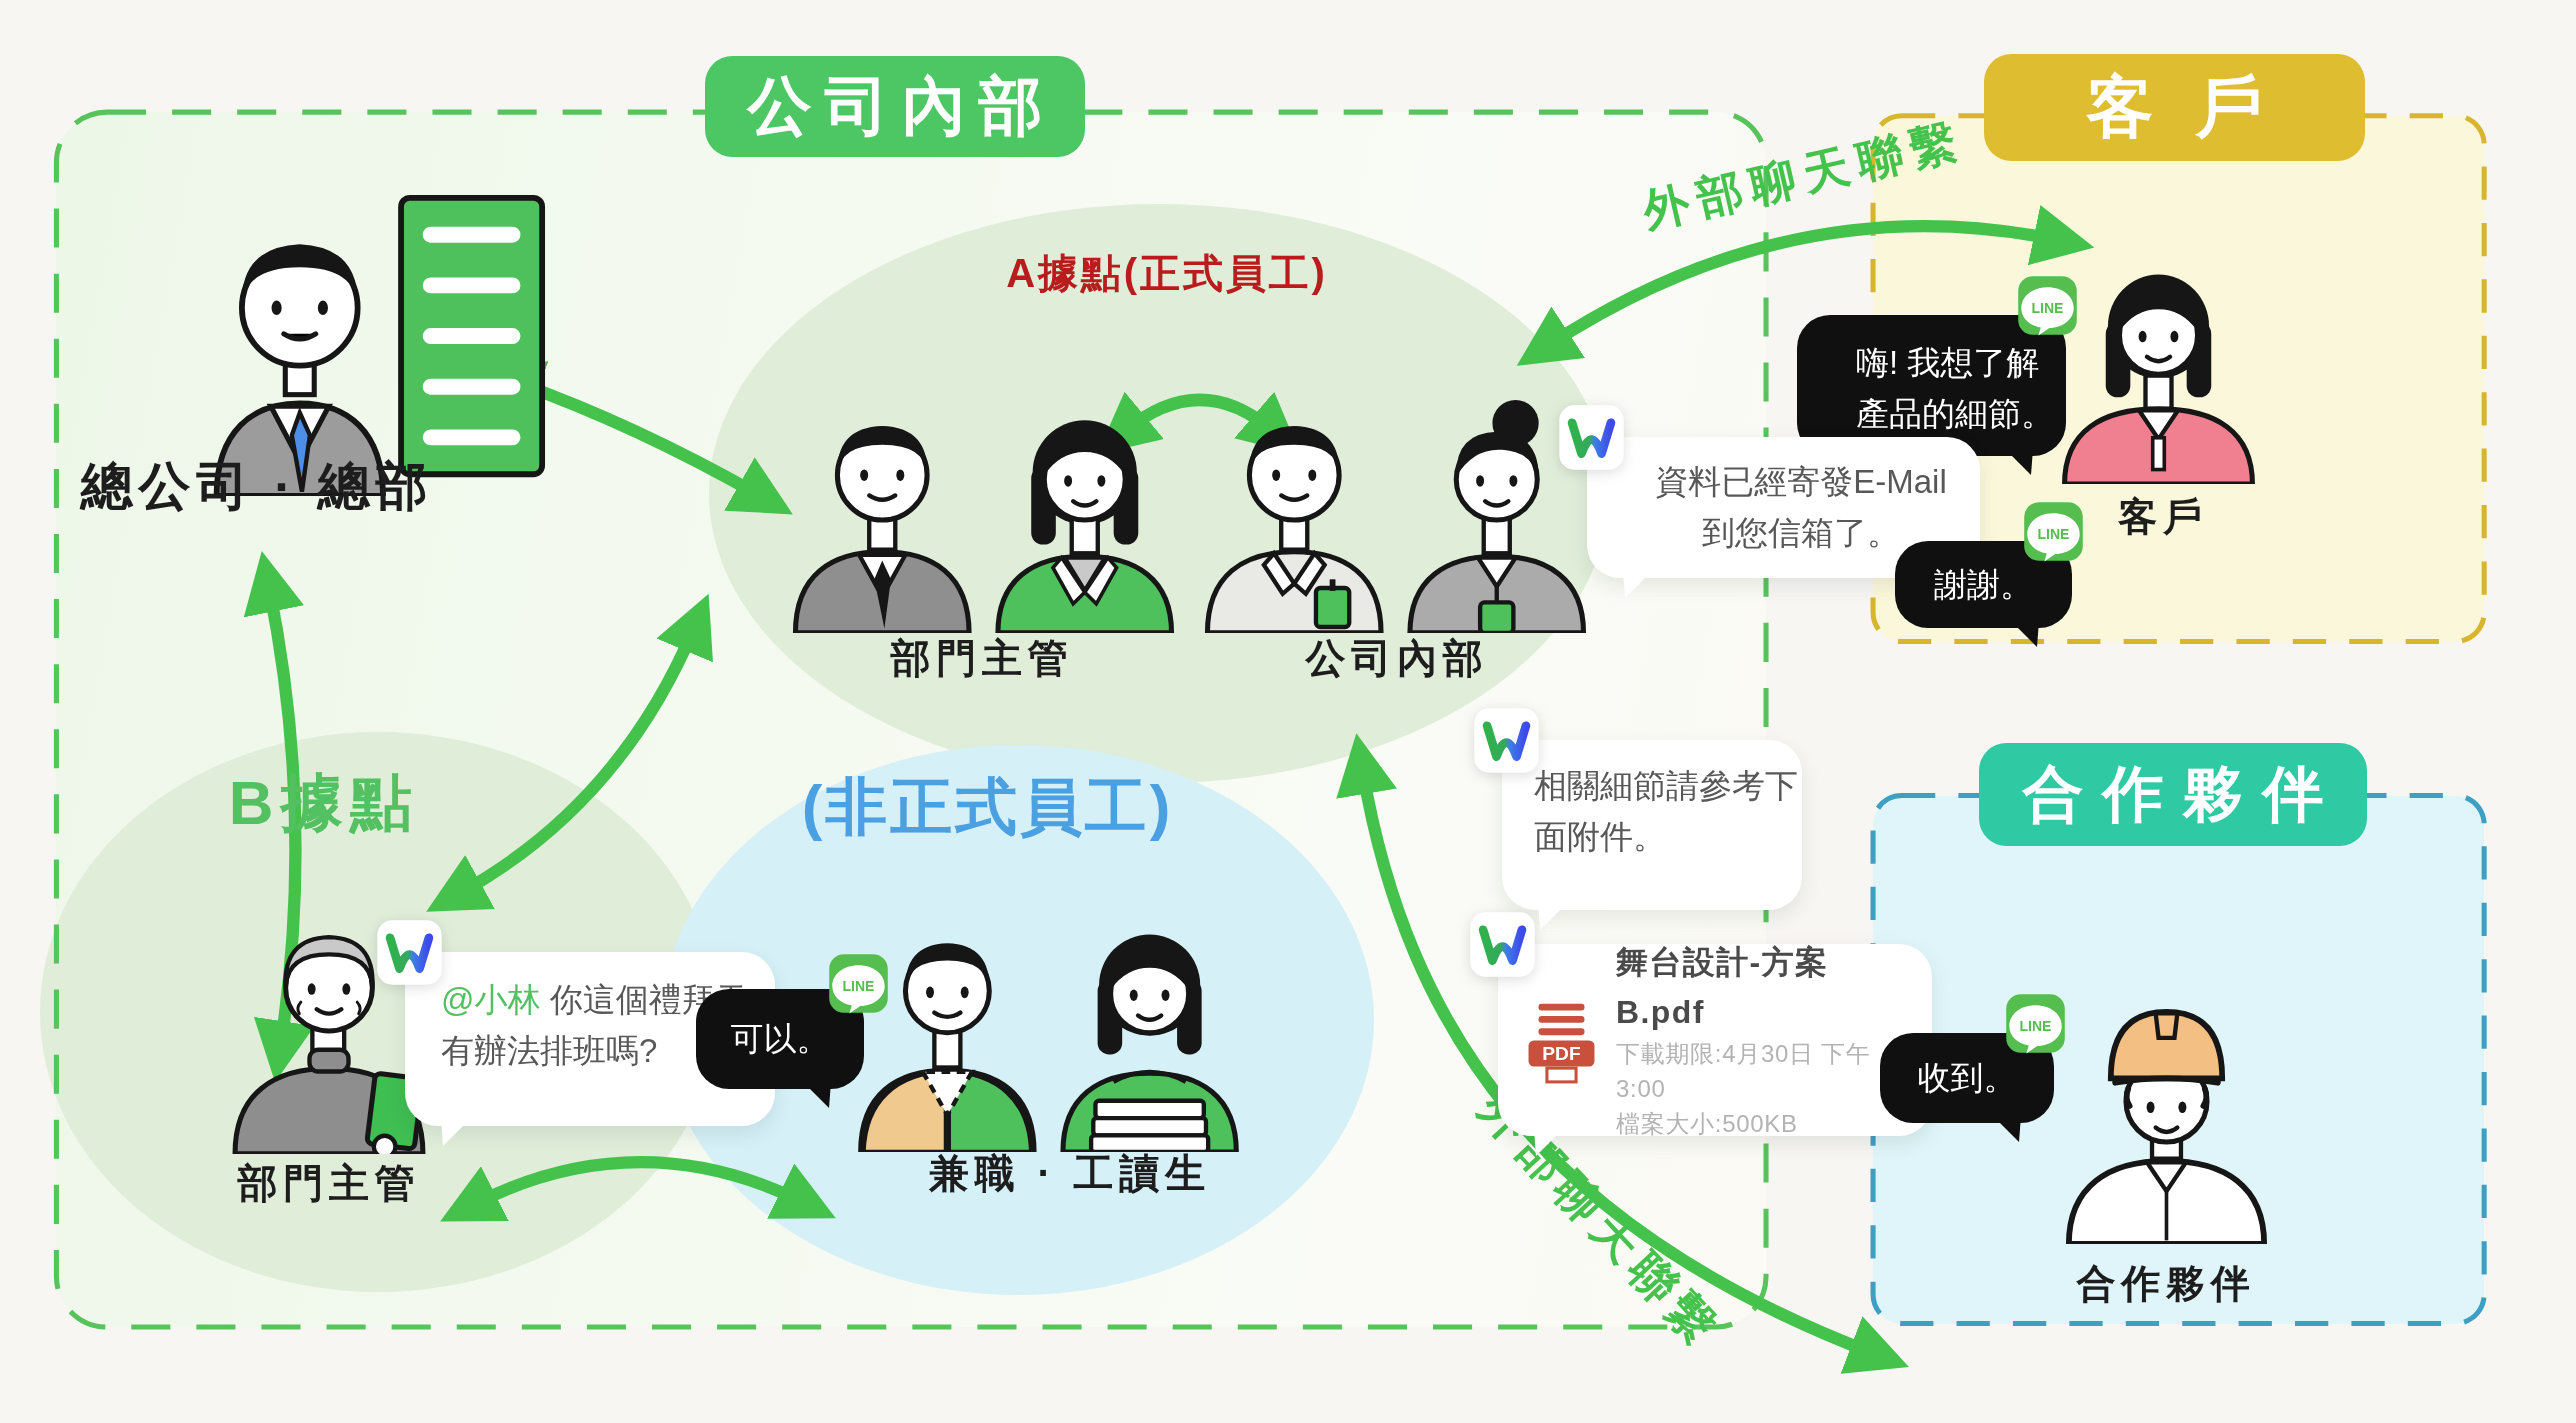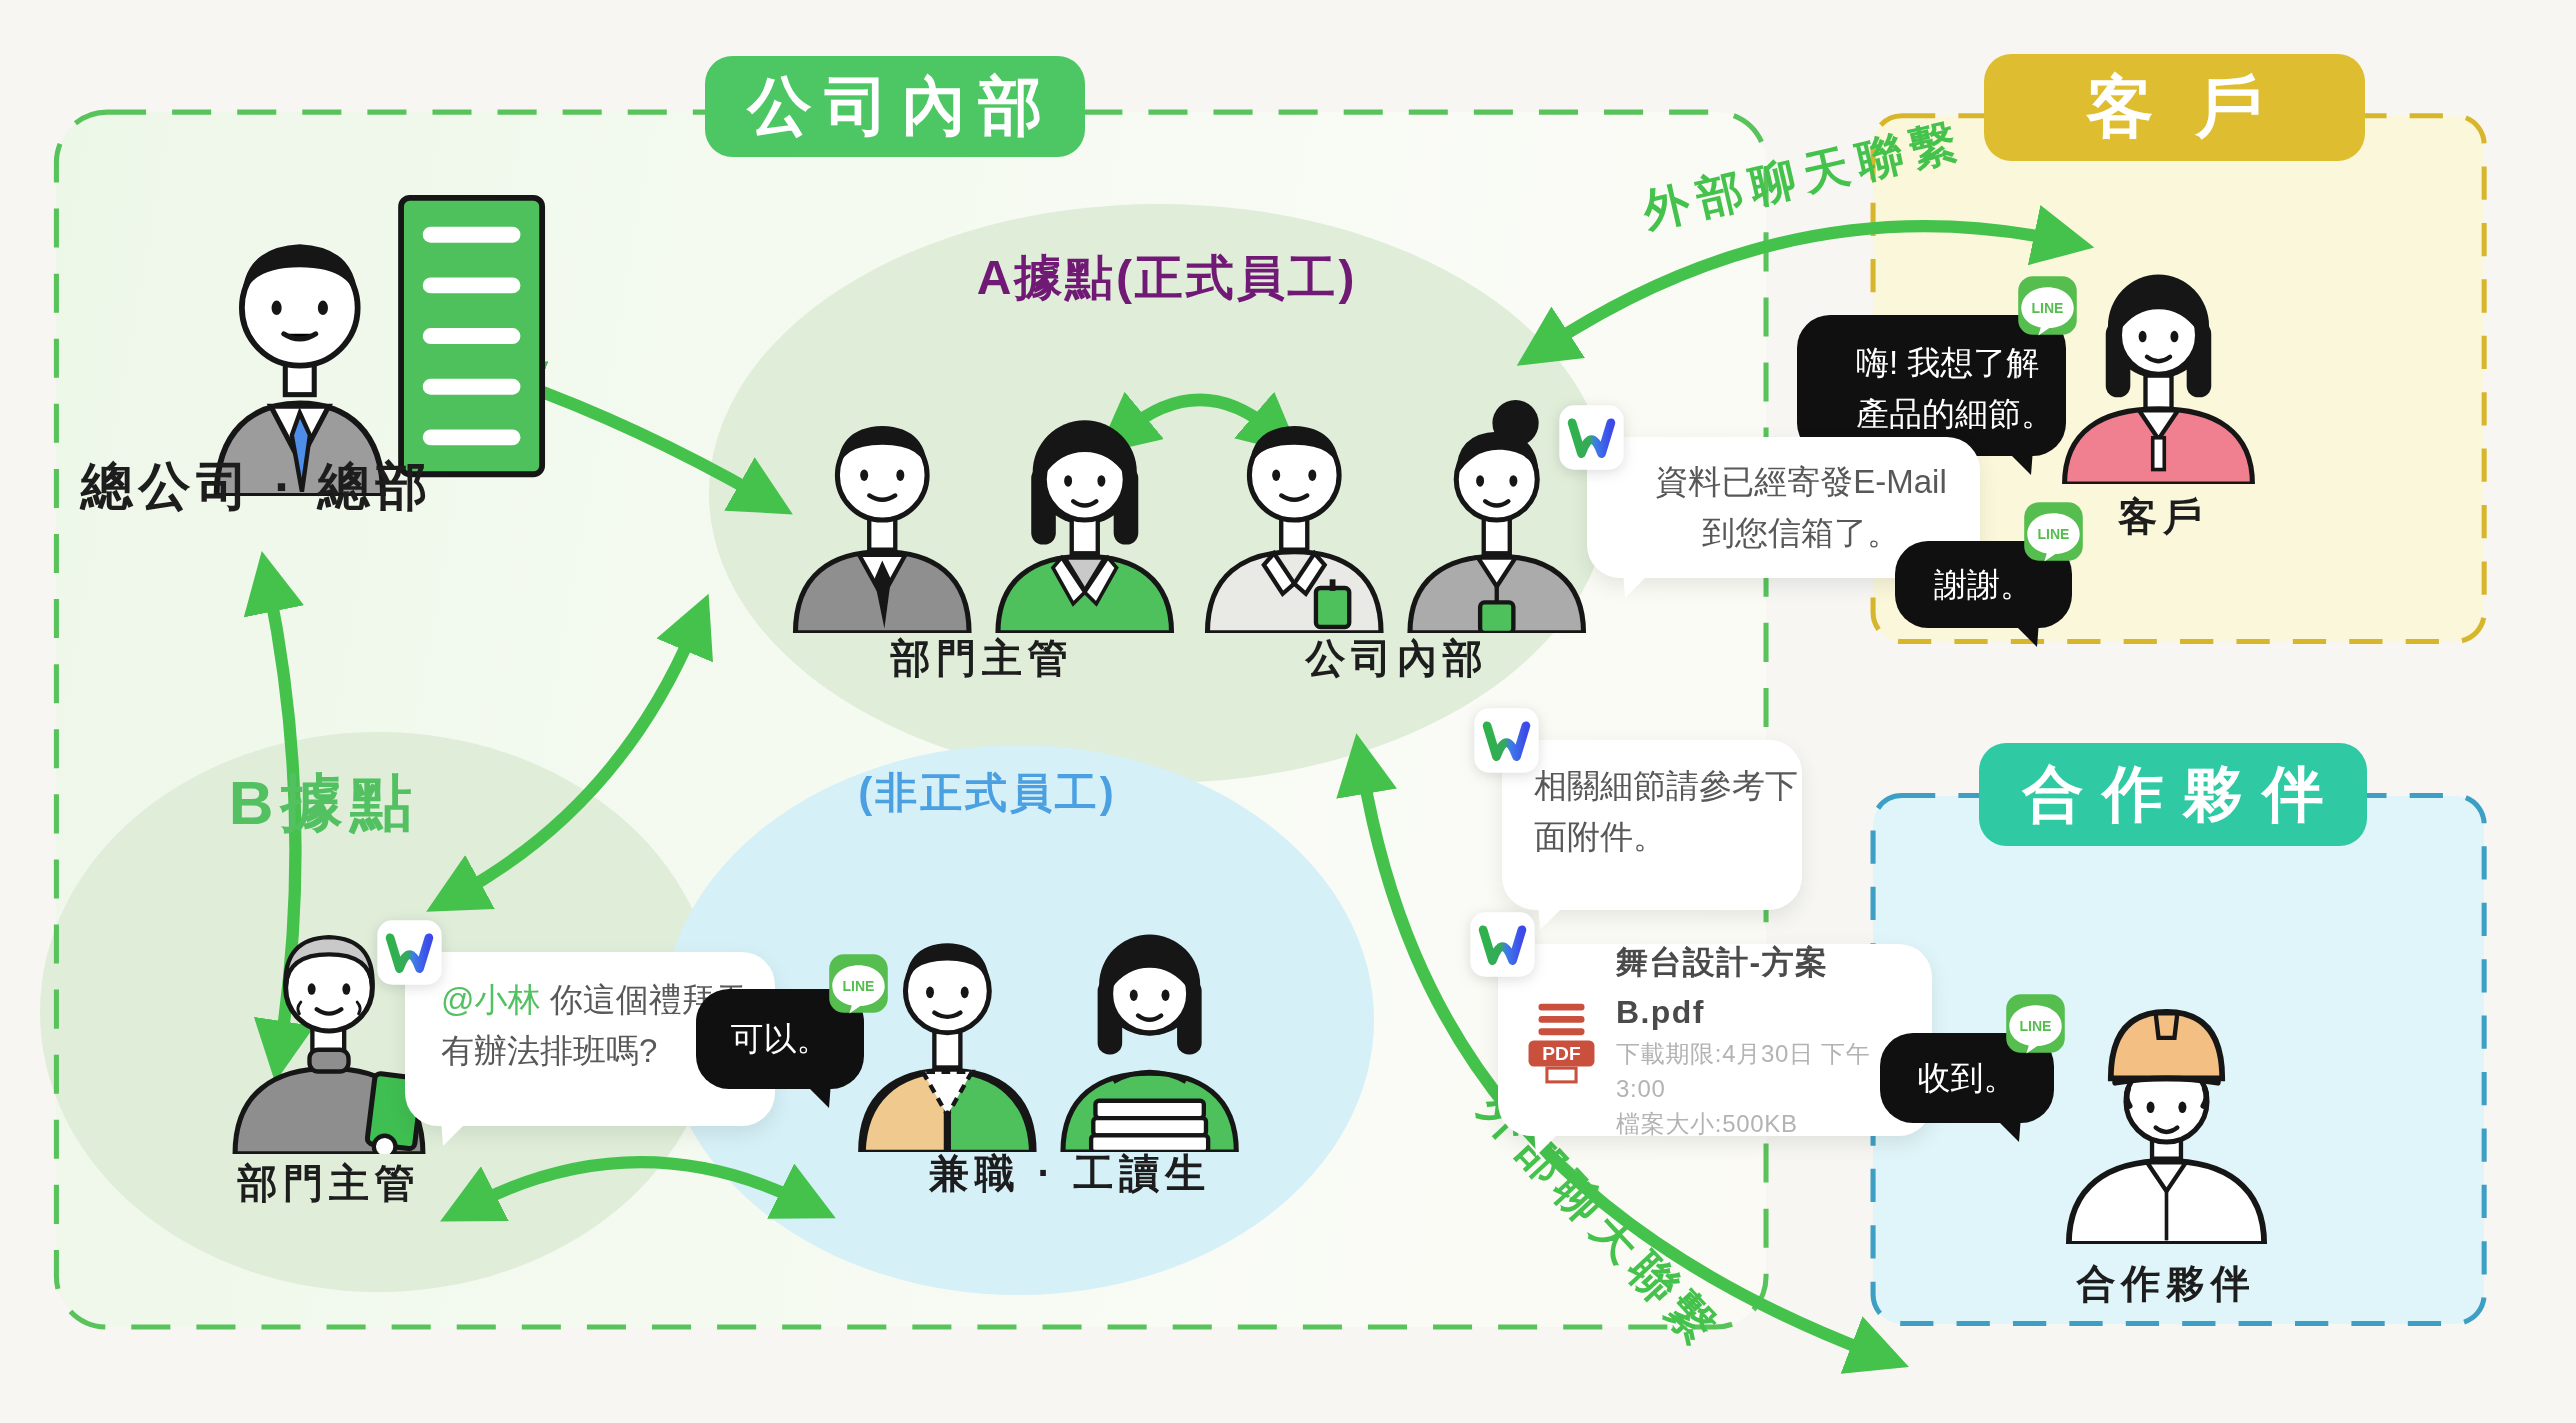--- a/index.html
+++ b/index.html
@@ -101,23 +101,23 @@
       <path d="M654,1666 Q882,1550 1110,1662"></path>
       <path d="M2140,478 Q2480,256 2846,332"></path>
       <path d="M1884,1064 C1946,1430 2140,1700 2592,1872"></path>
     </g>
   </svg>
 
   <div class="badge" style="left:705px;top:56px;width:380px;height:101px;background:#4CC764;font-size:64px;letter-spacing:13px;text-indent:13px;">公司內部</div>
   <div class="badge" style="left:1984px;top:54px;width:381px;height:107px;background:#DFBD30;font-size:67px;letter-spacing:42px;text-indent:42px;">客戶</div>
   <div class="badge" style="left:1979px;top:743px;width:388px;height:103px;background:#2FC9A4;font-size:61px;letter-spacing:19px;text-indent:19px;">合作夥伴</div>
 
-  <div class="zone-label" style="left:733px;top:246px;width:868px;font-size:48px;color:#701a75;letter-spacing:2.9px;">A據點(正式員工)</div>
+  <div class="zone-label" style="left:733px;top:246px;width:868px;font-size:40px;color:#b91c1c;letter-spacing:2.9px;">A據點(正式員工)</div>
   <div class="zone-label" style="left:107px;top:761px;width:434px;font-size:62px;color:#53C161;letter-spacing:7.2px;">B據點</div>
-  <div class="zone-label" style="left:698px;top:765px;width:579px;font-size:42px;color:#4BA0E1;letter-spacing:2.9px;">(非正式員工)</div>
+  <div class="zone-label" style="left:698px;top:765px;width:579px;font-size:62px;color:#4BA0E1;letter-spacing:2.9px;">(非正式員工)</div>
 
   <div class="rot" style="left:1540px;top:145px;width:528px;transform:rotate(-13deg);">外部聊天聯繫</div>
   <div class="rot" style="left:1419px;top:1190px;width:362px;transform:rotate(47deg);">外部聊天聯繫</div>
 
   <svg class="fig" style="left:184px;top:192px;" width="369" height="304" viewBox="0 0 510 420">
     <rect x="300" y="8" width="195" height="382" rx="12" fill="#4EC05C" stroke="#161616" stroke-width="8"></rect>
     <rect x="330" y="48" width="135" height="22" rx="11" fill="#fff"></rect>
     <rect x="330" y="118" width="135" height="22" rx="11" fill="#fff"></rect>
     <rect x="330" y="188" width="135" height="22" rx="11" fill="#fff"></rect>
     <rect x="330" y="258" width="135" height="22" rx="11" fill="#fff"></rect>

